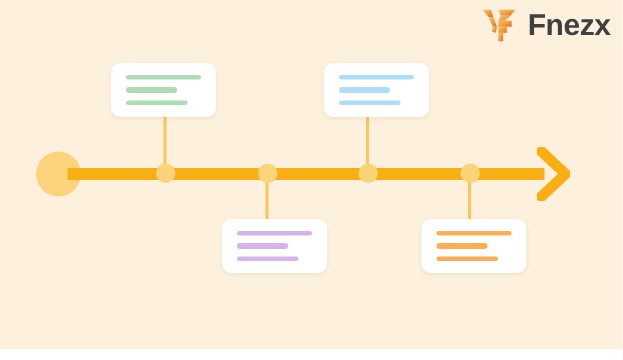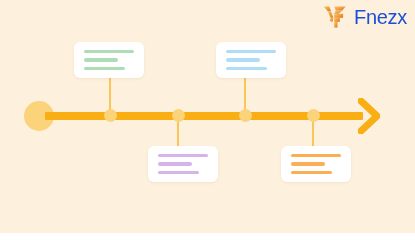--- a/index.html
+++ b/index.html
@@ -29,22 +29,22 @@
     align-items: center;
     gap: 6px;
   }
   .brand-mark {
     width: 26px;
     height: 26px;
     display: block;
   }
   .brand-name {
     font-size: 20px;
-    font-weight: normal;
-    color: #1d4ed8;
+    font-weight: bold;
+    color: #404040;
     letter-spacing: -0.3px;
     line-height: 1;
   }
 
   
   .axis {
     position: absolute;
     left: 45px;
     top: 112px;
     height: 8px;

